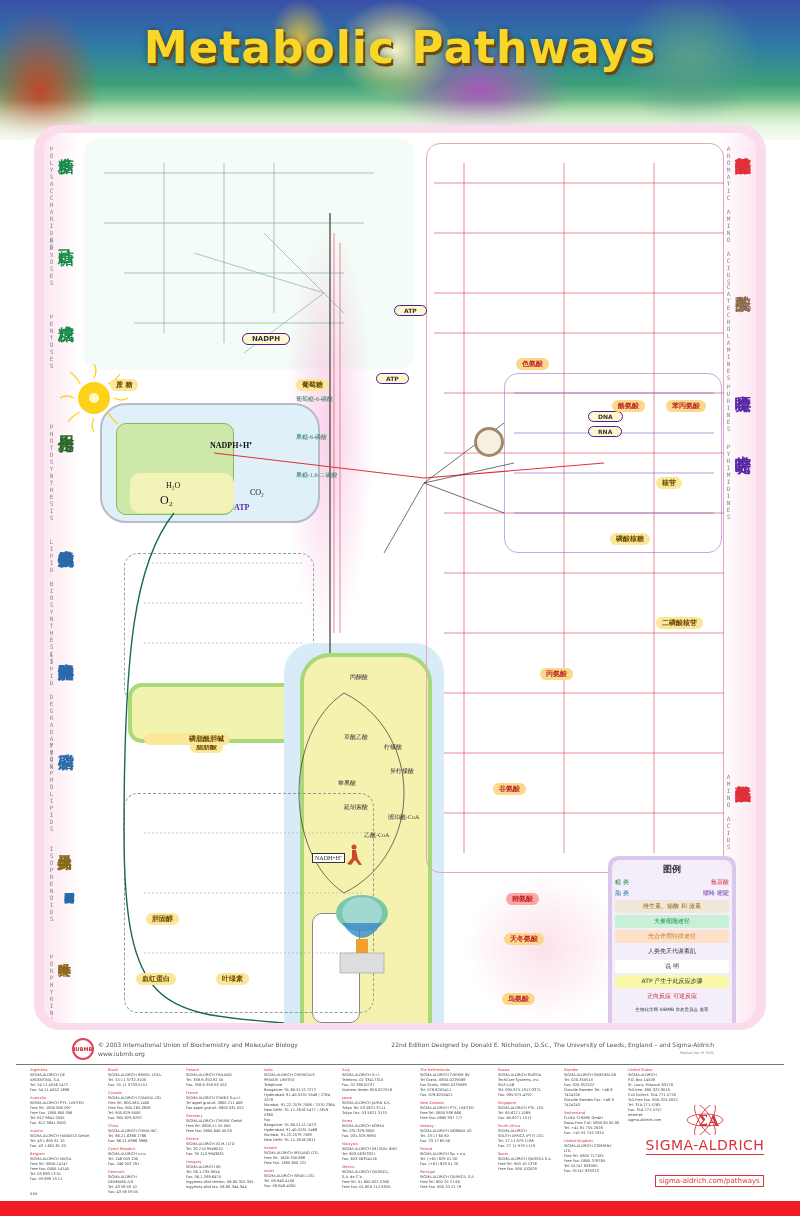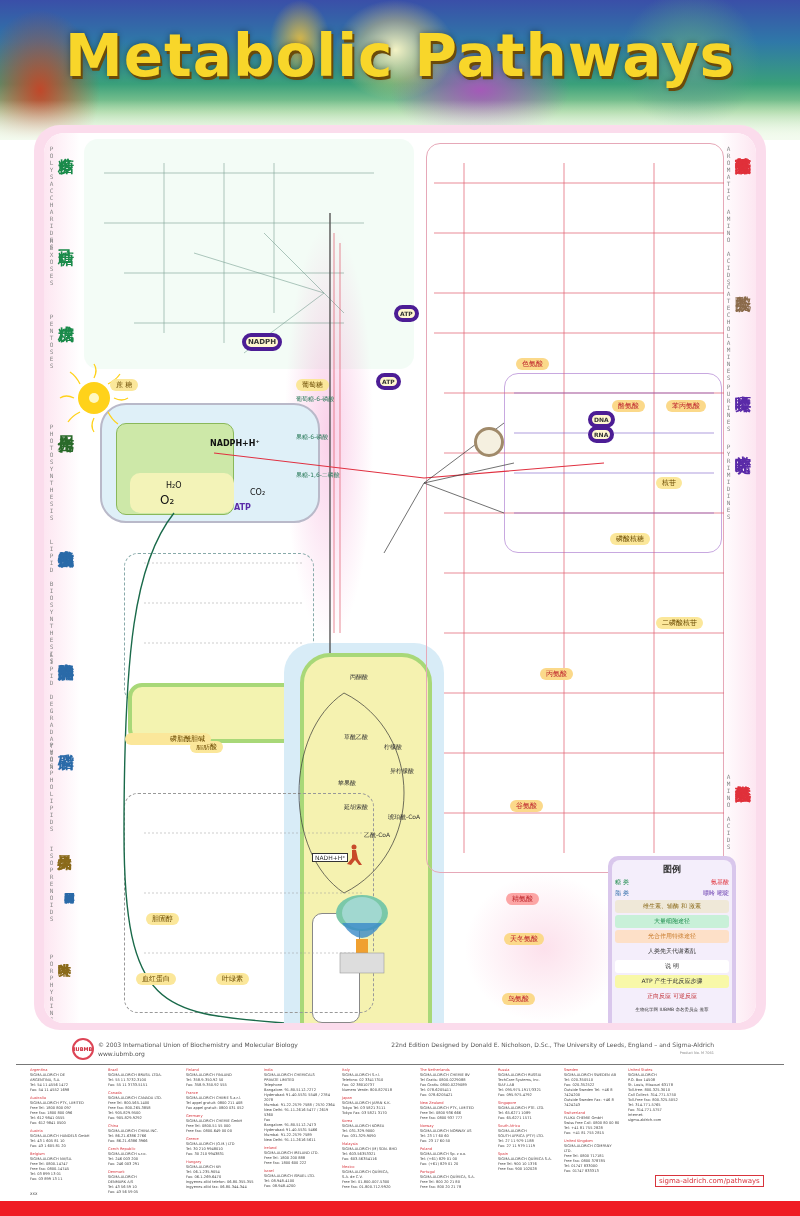--- a/index.html
+++ b/index.html
@@ -16,21 +16,21 @@
       radial-gradient(ellipse 70px 70px at 690px 60px, #5a9e8a, rgba(90,158,138,0) 100%),
       radial-gradient(ellipse 90px 50px at 480px 90px, #a45ab8, rgba(164,90,184,0) 100%),
       linear-gradient(180deg, #3a4fa8 0%, #2f78a8 30%, #3aa07a 60%, #9ed39a 80%, #f1fbe8 100%);
   }
   #banner .fade {
     position: absolute; left: 0; top: 100px; width: 800px; height: 40px;
     background: linear-gradient(180deg, rgba(255,255,255,0) 0%, #f3fbef 100%);
   }
   #title {
     position: absolute; left: 0; top: 22px; width: 800px; text-align: center;
-    font-family: "DejaVu Sans", sans-serif; font-weight: bold; font-size: 58px;
+    font-family: "DejaVu Sans", sans-serif; font-weight: bold; font-size: 44px;
     letter-spacing: 1px; color: #f8d62a;
     text-shadow: 2px 3px 0 #6b4a0a, 0 0 6px rgba(0,0,0,0.4);
   }
 
   
   #map-frame {
     position: absolute; left: 34px; top: 125px; width: 732px; height: 905px;
     border-radius: 26px; background: #fbdcec;
   }
   #map {
@@ -40,23 +40,23 @@
   .side-label-col { position: absolute; top: 0; width: 36px; height: 100%; }
   #left-col { left: 0; background: linear-gradient(90deg, #fde6f1, #fff); }
   #right-col { right: 0; background: linear-gradient(270deg, #fde6f1, #fff); }
 
   .sect { position: absolute; display: flex; align-items: flex-start; gap: 2px; }
   .sect .en { font-size: 6px; line-height: 7px; letter-spacing: 0; writing-mode: vertical-rl; text-orientation: upright; color: #888; font-family: "DejaVu Sans Mono", monospace; }
   .sect .zh { font-size: 16px; line-height: 18px; writing-mode: vertical-rl; font-weight: bold; }
 
   
   .region { position: absolute; border-radius: 14px; }
-  .node { position: absolute; font-size: 6px; white-space: nowrap; color: #2a7a5a; }
-  .pill { position: absolute; font-size: 7px; padding: 1px 6px; border-radius: 8px; background: #fbe79a; color: #6a4a00; white-space: nowrap; }
-  .pill-key { position: absolute; font-size: 9px; font-weight: bold; padding: 1px 2px; border-radius: 9px; border: 4px solid #4c1d95; background: #fff7d0; color: #333; }
+  .node { position: absolute; font-size: 6px; white-space: nowrap; color: #2a7a5a; font-family: Liberation Serif, serif; }
+  .pill { position: absolute; font-size: 7px; padding: 1px 6px; border-radius: 8px; background: #fbe79a; color: #6a4a00; white-space: nowrap; font-weight: bold; }
+  .pill-key { position: absolute; font-size: 9px; font-weight: bold; padding: 1px 9px; border-radius: 9px; border: 1px solid #4c1d95; background: #fff7d0; color: #333; }
   svg.lines { position: absolute; left: 0; top: 0; }
 
   
   #legend {
     position: absolute; left: 608px; top: 856px; width: 128px; height: 200px;
     border-radius: 10px; background: #d9c7ec; padding: 4px;
   }
   #legend .inner { background: #f4eefb; border-radius: 8px; height: 100%; padding: 3px; }
   #legend .lt { text-align: center; font-size: 9px; font-weight: bold; color: #333; margin-bottom: 2px; }
   #legend .row { display: flex; justify-content: space-between; font-size: 6px; margin: 2px 0; }
@@ -235,26 +235,26 @@
     <div class="node" style="left:252px;top:262px;">葡萄糖-6-磷酸</div>
     <div class="node" style="left:252px;top:300px;">果糖-6-磷酸</div>
     <div class="node" style="left:252px;top:338px;">果糖-1,6-二磷酸</div>
     <div class="pill" style="left:472px;top:225px;background:#fbd98a;color:#c02a30;">色氨酸</div>
     <div class="pill" style="left:568px;top:267px;background:#fbd98a;color:#c02a30;">酪氨酸</div>
     <div class="pill" style="left:622px;top:267px;background:#fbd98a;color:#c02a30;">苯丙氨酸</div>
     <div class="pill" style="left:566px;top:400px;">磷酸核糖</div>
     <div class="pill" style="left:612px;top:344px;">核苷</div>
     <div class="pill" style="left:612px;top:484px;">二磷酸核苷</div>
     <div class="pill" style="left:146px;top:608px;">脂肪酸</div>
-    <div class="pill" style="left:81px;top:600px;padding-left:45px;">磷脂酰胆碱</div>
+    <div class="pill" style="left:100px;top:600px;padding-left:45px;">磷脂酰胆碱</div>
     <div class="pill" style="left:102px;top:780px;">胆固醇</div>
     <div class="pill" style="left:92px;top:840px;">血红蛋白</div>
     <div class="pill" style="left:172px;top:840px;border-radius:6px;">叶绿素</div>
     <div class="pill" style="left:496px;top:535px;background:#fbd98a;color:#c02a30;">丙氨酸</div>
-    <div class="pill" style="left:466px;top:650px;background:#fbd98a;color:#c02a30;margin-top:17px;">谷氨酸</div>
+    <div class="pill" style="left:449px;top:650px;background:#fbd98a;color:#c02a30;">谷氨酸</div>
     <div class="pill" style="left:458px;top:860px;background:#fbd98a;color:#c02a30;">鸟氨酸</div>
     <div class="pill" style="left:462px;top:760px;background:#fca5a5;color:#c02a30;">精氨酸</div>
     <div class="pill" style="left:460px;top:800px;background:#fbd98a;color:#c02a30;">天冬氨酸</div>
 
     <div class="node" style="left:340px;top:610px;color:#333;">柠檬酸</div>
     <div class="node" style="left:346px;top:634px;color:#333;">异柠檬酸</div>
     <div class="node" style="left:344px;top:680px;color:#333;">琥珀酰-CoA</div>
     <div class="node" style="left:300px;top:600px;color:#333;">草酰乙酸</div>
     <div class="node" style="left:294px;top:646px;color:#333;">苹果酸</div>
     <div class="node" style="left:300px;top:670px;color:#333;">延胡索酸</div>
@@ -556,20 +556,31 @@
         <div class="c">United Kingdom</div>
         <div>SIGMA-ALDRICH COMPANY LTD.</div>
         <div>Free Tel: 0800 717181</div>
         <div>Free Fax: 0800 378785</div>
         <div>Tel: 01747 833000</div>
         <div>Fax: 01747 833313</div>
       </div>
     </div>
   <div style="position:absolute;left:30px;top:1192px;font-size:3.6px;color:#444;">XXX</div>
 
+  <div id="sigma">
+    <svg id="sigma-mark" width="40" height="30" style="display:block;margin:0 auto;">
+      <g fill="none" stroke="#d8343c" stroke-width="0.8">
+        <ellipse cx="20" cy="15" rx="18" ry="6"></ellipse>
+        <ellipse cx="20" cy="15" rx="18" ry="6" transform="rotate(60 20 15)"></ellipse>
+        <ellipse cx="20" cy="15" rx="18" ry="6" transform="rotate(-60 20 15)"></ellipse>
+      </g>
+      <text x="13" y="21" font-size="14" font-family="DejaVu Serif, serif" fill="#d8343c" font-weight="bold">ΣA</text>
+    </svg>
+    <div id="sigma-name">SIGMA-ALDRICH</div>
+  </div>
   <div id="sigma-url">sigma-aldrich.com/pathways</div>
   <div id="red-bar"></div>
 <div class="office-col" style="position: absolute; left: 628px; top: 1068px; width: 60px;">
       <div class="office">
         <div class="c">United States</div>
         <div>SIGMA-ALDRICH</div>
         <div>P.O. Box 14508</div>
         <div>St. Louis, Missouri 63178</div>
         <div>Toll-free: 800-325-3010</div>
         <div>Call Collect: 314-771-5750</div>

